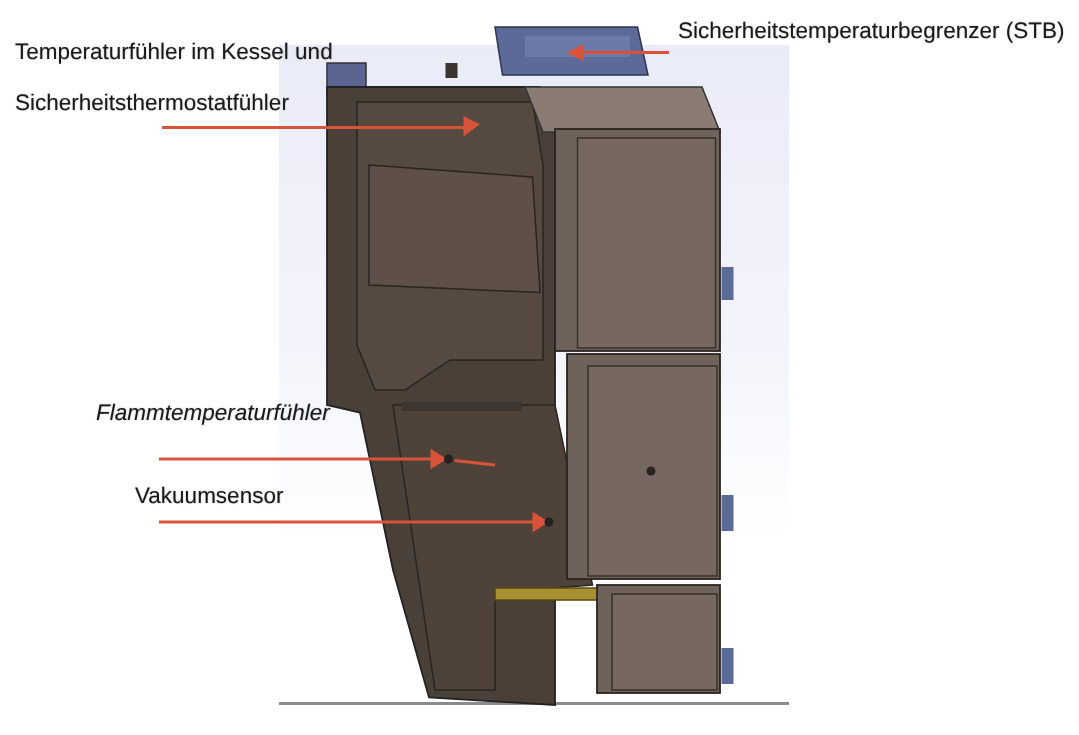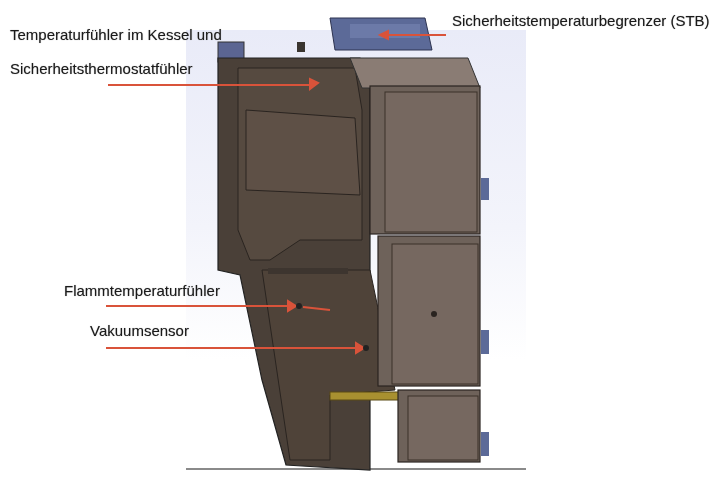--- a/index.html
+++ b/index.html
@@ -57,14 +57,14 @@
     <line x1="106" y1="348" x2="358" y2="348"></line>
     <polygon points="364,348 356,343 356,353"></polygon>
   </g>
   <circle cx="299" cy="306" r="3" fill="#222"></circle>
   <circle cx="366" cy="348" r="3" fill="#222"></circle>
 </svg>
 
 <div class="label" style="left:452px; top:12px;">Sicherheitstemperaturbegrenzer (STB)</div>
 <div class="label" style="left:10px; top:26px;">Temperaturfühler im Kessel und</div>
 <div class="label" style="left:10px; top:60px;text-align:center;">Sicherheitsthermostatfühler</div>
-<div class="label" style="left:64px; top:282px;">Flammtemperaturfühler</div>
+<div class="label" style="left:64px; top:267px;font-style:italic;">Flammtemperaturfühler</div>
 <div class="label" style="left:58px; top:322px;margin-left:32px;">Vakuumsensor</div>
 
 </body></html>

